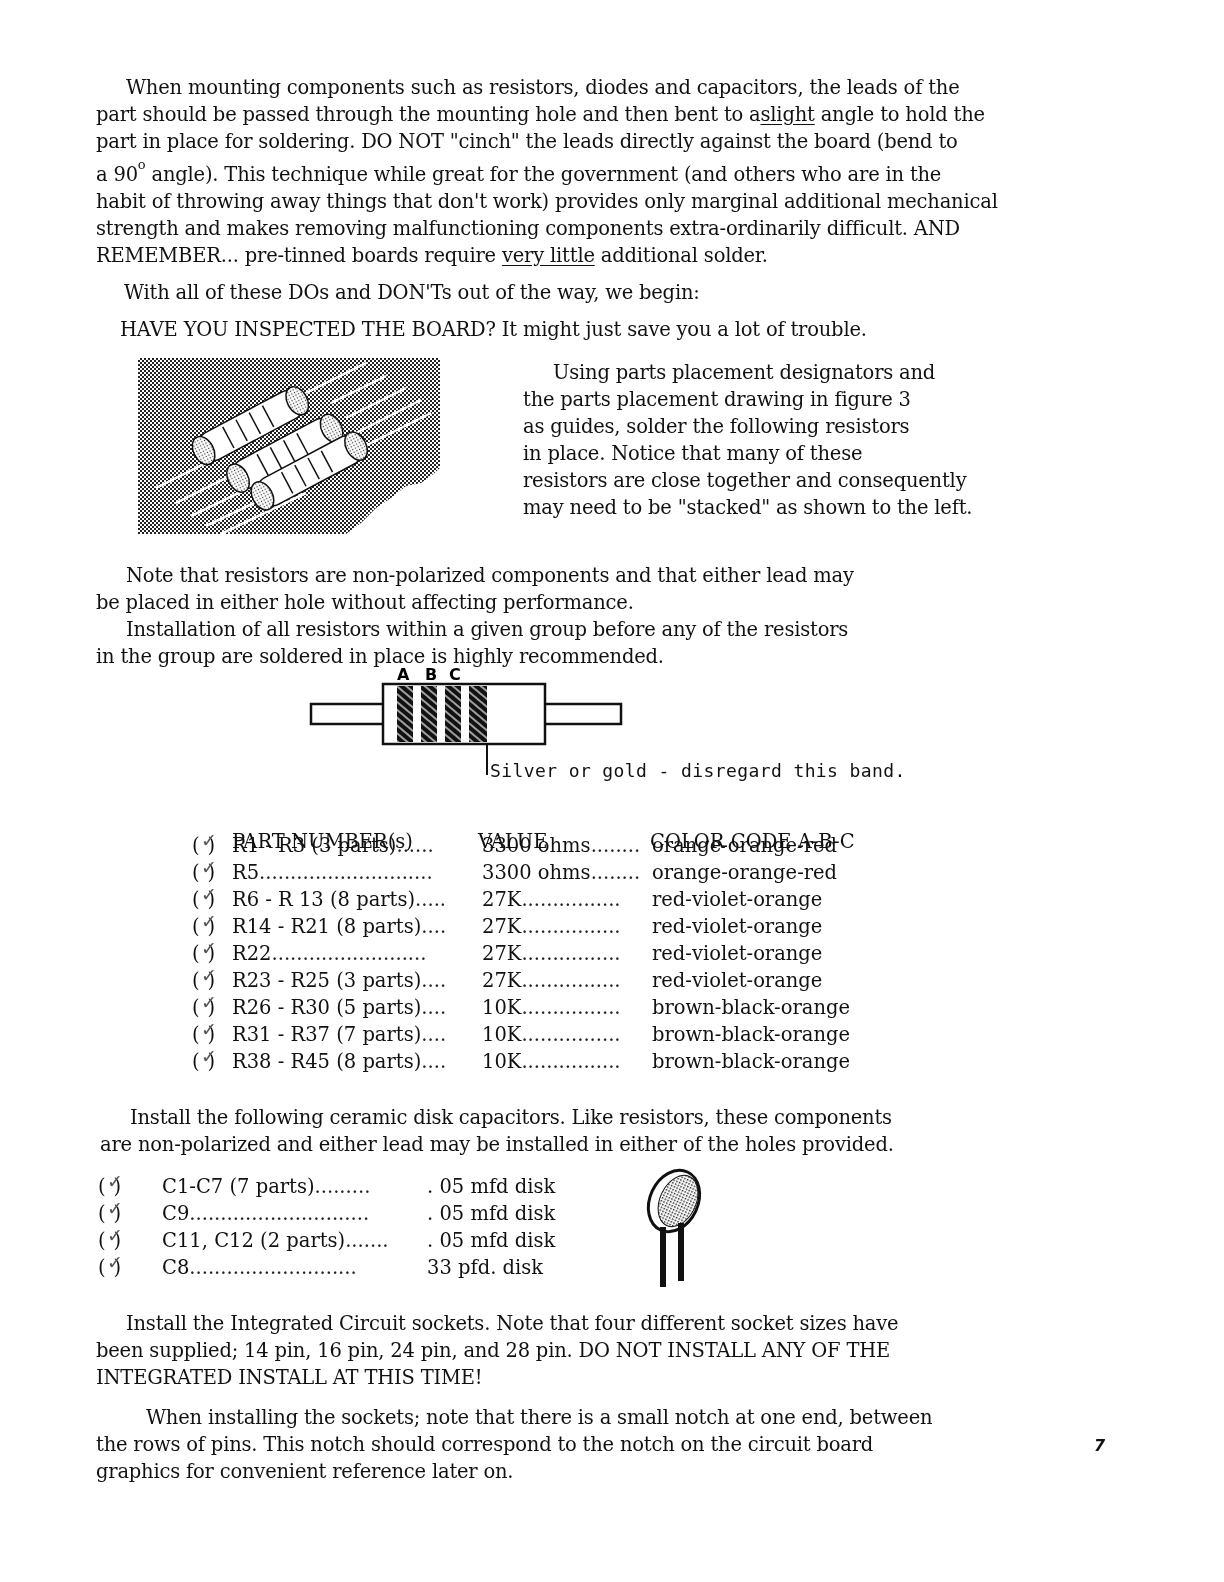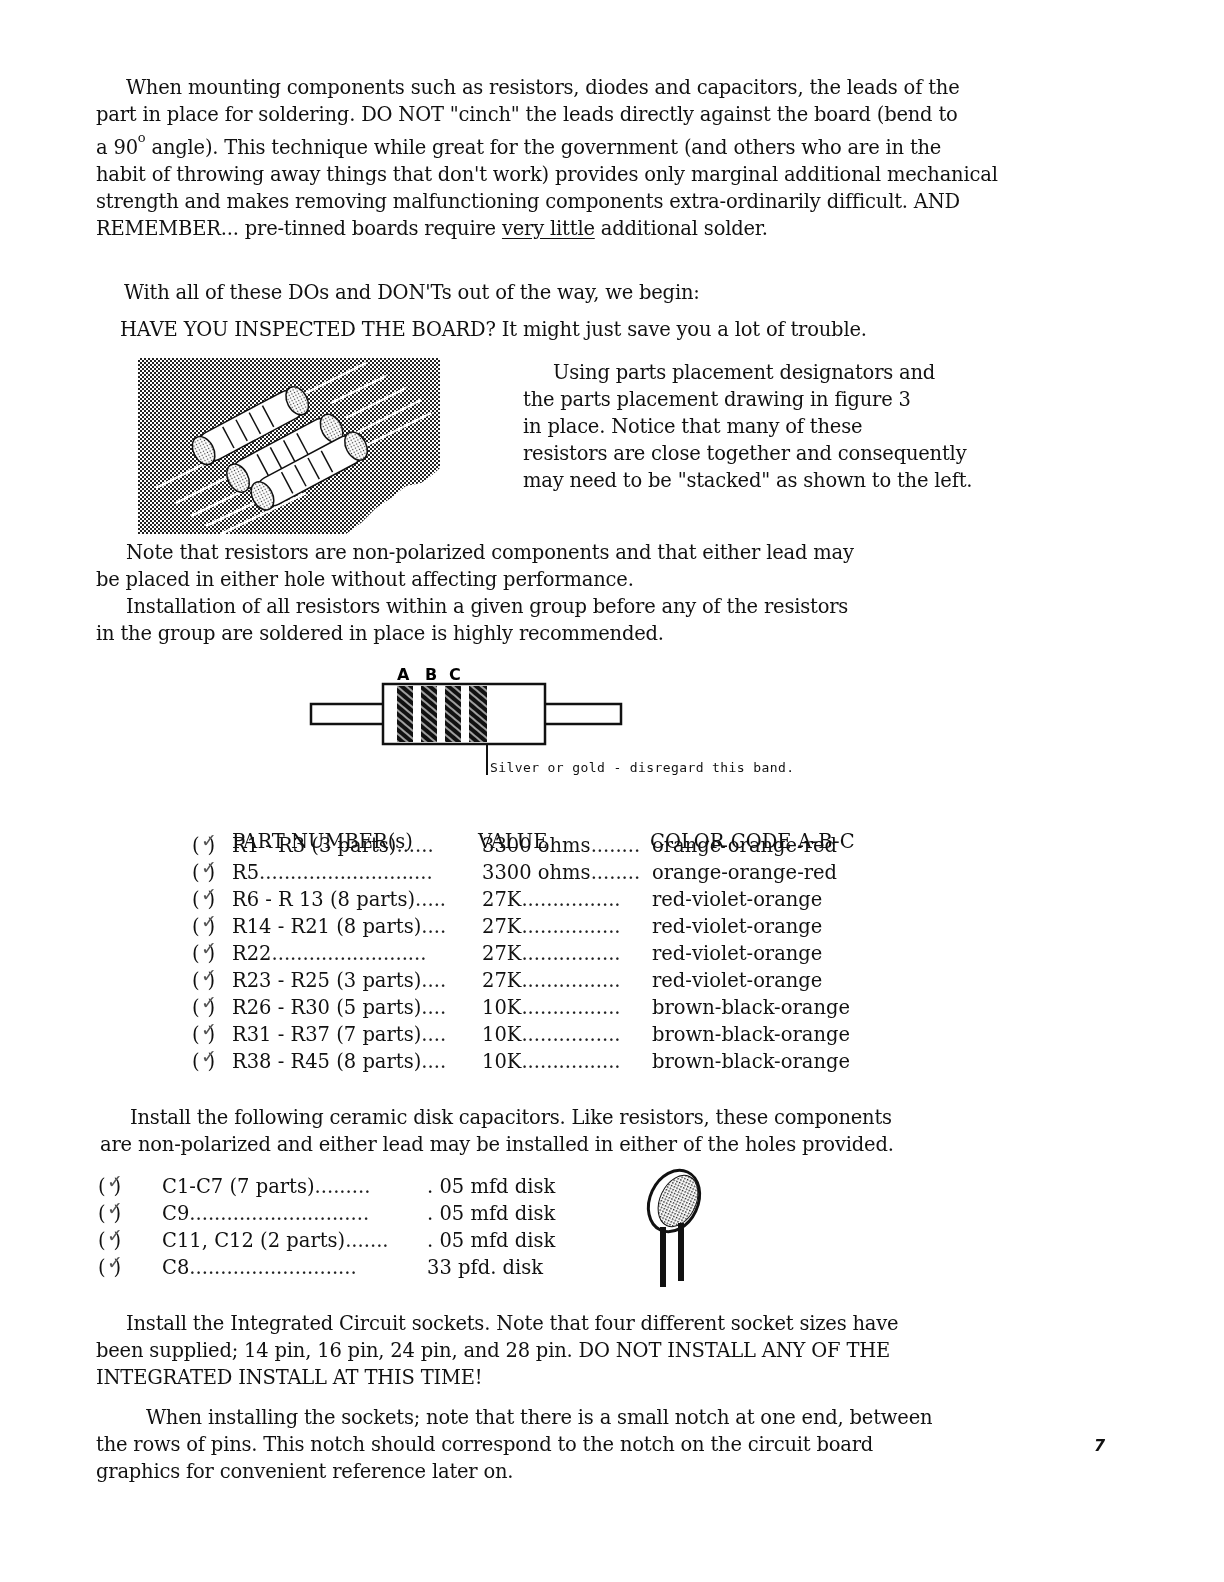--- a/index.html
+++ b/index.html
@@ -42,21 +42,21 @@
     
     .band-diagram {
       position: absolute;
       left: 305px; top: 660px;
       width: 600px; height: 130px;
     }
     .band-caption {
       position: absolute;
       left: 490px; top: 760px;
       font-family: "DejaVu Sans Mono", "Liberation Mono", monospace;
-      font-size: 13px;
+      font-size: 18px;
       white-space: nowrap;
       letter-spacing: 0.4px;
       text-align: right;
     }
 
     
     .parts-table {
       position: absolute;
       left: 192px; top: 805px;
       font-size: 19.5px;
@@ -107,20 +107,21 @@
       font-size: 16px;
     }
   </style>
 </head>
 <body>
 
 <div class="page">
 
   <div class="para" style="left:96px; top:74px;">
     <span class="line indent">When mounting components such as resistors, diodes and capacitors, the leads of the</span>
+    <span class="line"><span>part should be passed through the mounting hole and then bent to a</span><u class="ul">slight</u><span> angle to hold the</span></span>
     <span class="line">part in place for soldering. DO NOT "cinch" the leads directly against the board (bend to</span>
     <span class="line"><span>a 90</span><sup class="deg">o</sup><span> angle). This technique while great for the government (and others who are in the</span></span>
     <span class="line">habit of throwing away things that don't work) provides only marginal additional mechanical</span>
     <span class="line">strength and makes removing malfunctioning components extra-ordinarily difficult. AND</span>
     <span class="line"><span>REMEMBER... pre-tinned boards require </span><u class="ul">very little</u><span> additional solder.</span></span>
   </div>
 
   <div class="para" style="left:120px; top:316px;">HAVE YOU INSPECTED THE BOARD?  It might just save you a lot of trouble.</div>
   <div class="para" style="left:124px; top:279px;">With all of  these DOs and DON'Ts out of the way, we begin:</div>
 
@@ -176,26 +177,27 @@
           <line x1="165" y1="108" x2="165" y2="132"></line>
           <line x1="180" y1="108" x2="180" y2="132"></line>
           <line x1="195" y1="108" x2="195" y2="132"></line>
       </g>
     </g>
   </svg>
 
   <div class="para" style="left:523px; top:359px;">
     <span class="line indent">Using parts placement designators and</span>
     <span class="line">the parts placement drawing in figure 3</span>
+    <span class="line">as guides, solder the following resistors</span>
     <span class="line">in place.  Notice that many of these</span>
     <span class="line">resistors are close together and consequently</span>
     <span class="line">may need to be "stacked" as shown to the left.</span>
   </div>
 
-  <div class="para" style="left:96px; top:539px;">
+  <div class="para" style="left:96px; top:562px;">
     <span class="line indent">Note that resistors are non-polarized components and that either lead may</span>
     <span class="line">be placed in either hole without affecting performance.</span>
     <span class="line indent">Installation of all resistors within a given group before any of the resistors</span>
     <span class="line">in the group are soldered in place is highly recommended.</span>
   </div>
 
   <svg class="band-diagram" viewBox="0 0 600 130">
     <defs>
       <pattern id="hatch" width="6" height="6" patternUnits="userSpaceOnUse" patternTransform="rotate(40)">
         <rect width="6" height="6" fill="#111"></rect>

